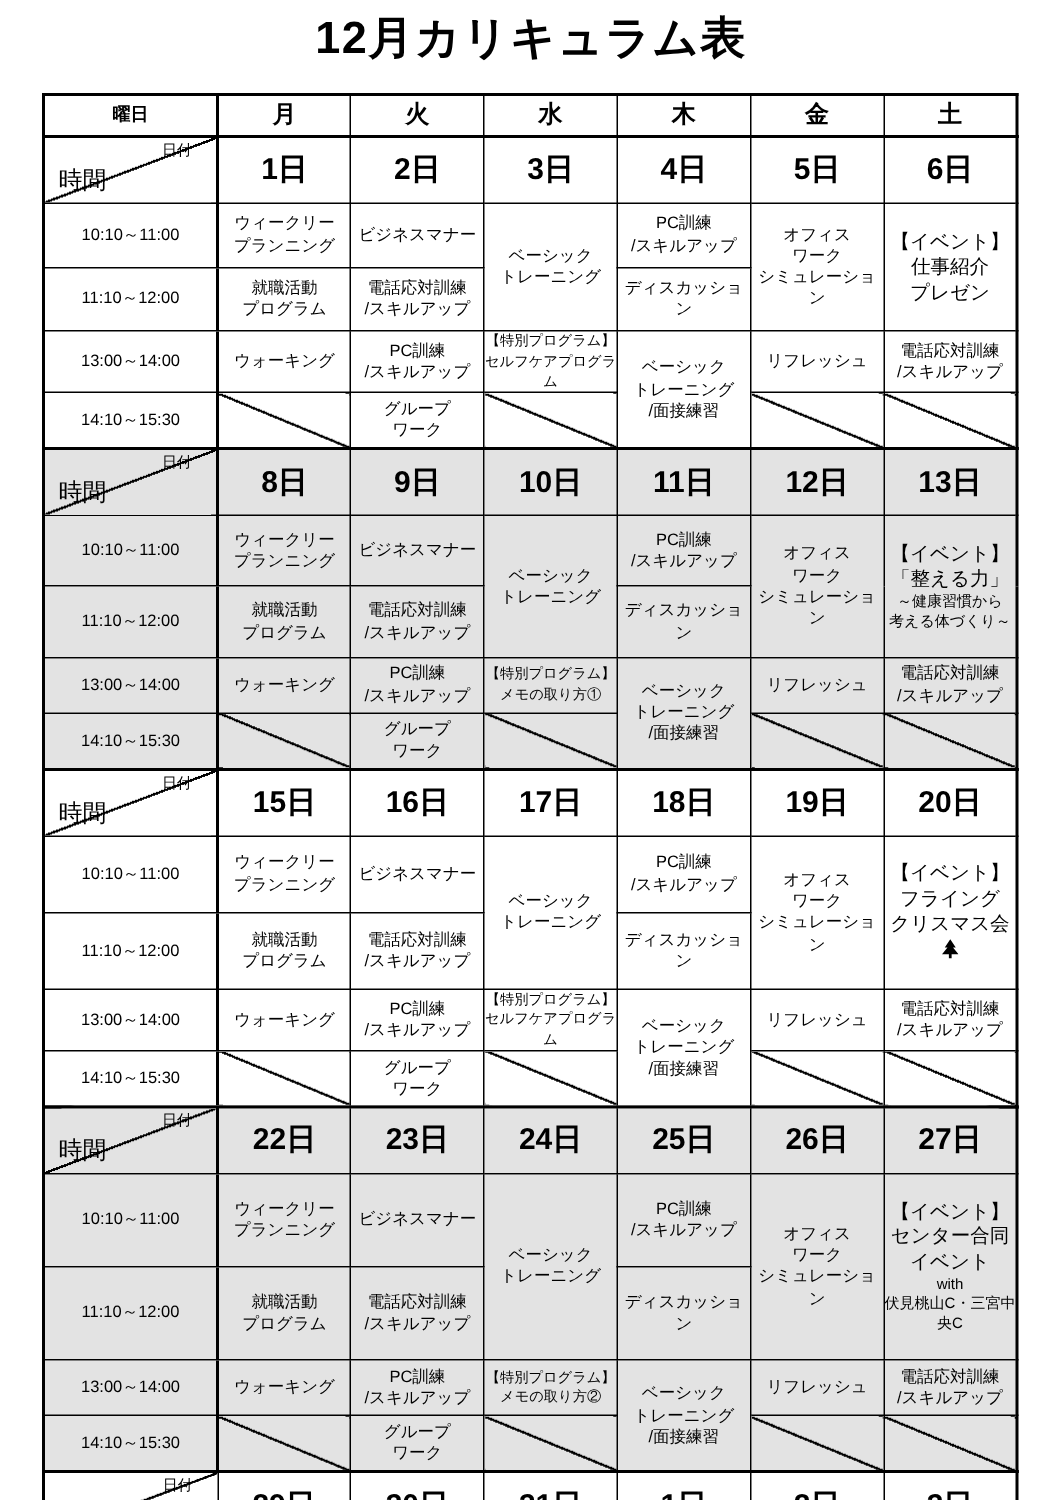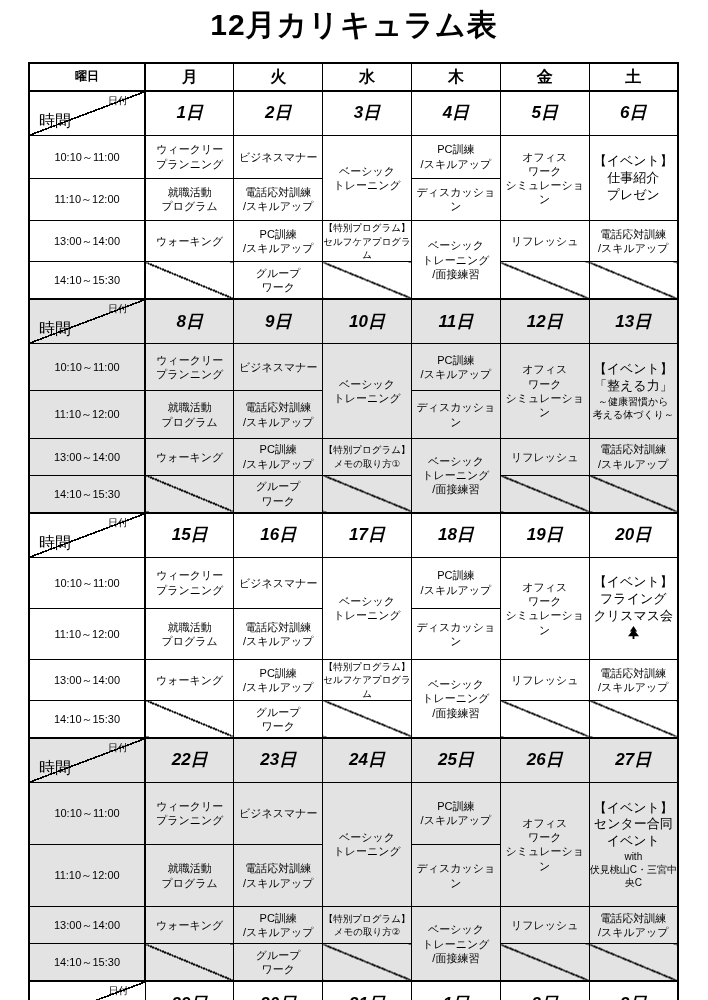--- a/index.html
+++ b/index.html
@@ -13,33 +13,33 @@
   table{border:2px solid #000;}
   .blk{margin-top:-2px;border-radius:22px;}
   col.c-time{width:116px;}
   td{border:1px solid #000;text-align:center;vertical-align:middle;padding:0;
      font-size:11px;line-height:1.3;white-space:pre-line;overflow:hidden;}
   .r-head td{height:26px;}
   .youbi{font-size:12px;font-weight:bold;border-right:2px solid #000;}
   .dayh{font-size:16px;font-weight:bold;}
   tr.r-date td{height:30px;}
   tr.r-slot td{height:36px;}
-  .date-cell{font-size:17px;font-weight:bold;font-style:italic;}
+  .date-cell{font-size:20px;font-weight:bold;}
   .time-cell,.dhead{border-right:2px solid #000;}
   .time-cell{font-size:11px;}
   .shaded td{background-color:#e3e3e3;}
   .diag{background-image:linear-gradient(to top right,
         transparent calc(50% - 0.8px),#000 calc(50% - 0.8px),
         #000 calc(50% + 0.8px),transparent calc(50% + 0.8px));}
   .dhead{position:relative;background-image:linear-gradient(to bottom right,
         transparent calc(50% - 0.8px),#000 calc(50% - 0.8px),
         #000 calc(50% + 0.8px),transparent calc(50% + 0.8px));}
   .lbl-date{position:absolute;top:2px;right:16px;font-size:10px;}
   .lbl-time{position:absolute;bottom:3px;left:9px;font-size:16px;}
-  .special{font-size:9.5px;line-height:1.4;}
+  .special{font-size:9.5px;line-height:1.4;font-family:Liberation Mono, monospace;}
   .event{font-size:13px;line-height:1.3;margin-top:40px;}
   .sub{display:block;font-size:10px;line-height:1.3;}
   .tree svg{vertical-align:-2px;}
   
   .w5 td{border:none;}
   .w5 tr.r-date td{border:1px solid #000;}
   .w5 .dhead5{border-right:2px solid #000;}
 </style>
 </head>
 <body>

